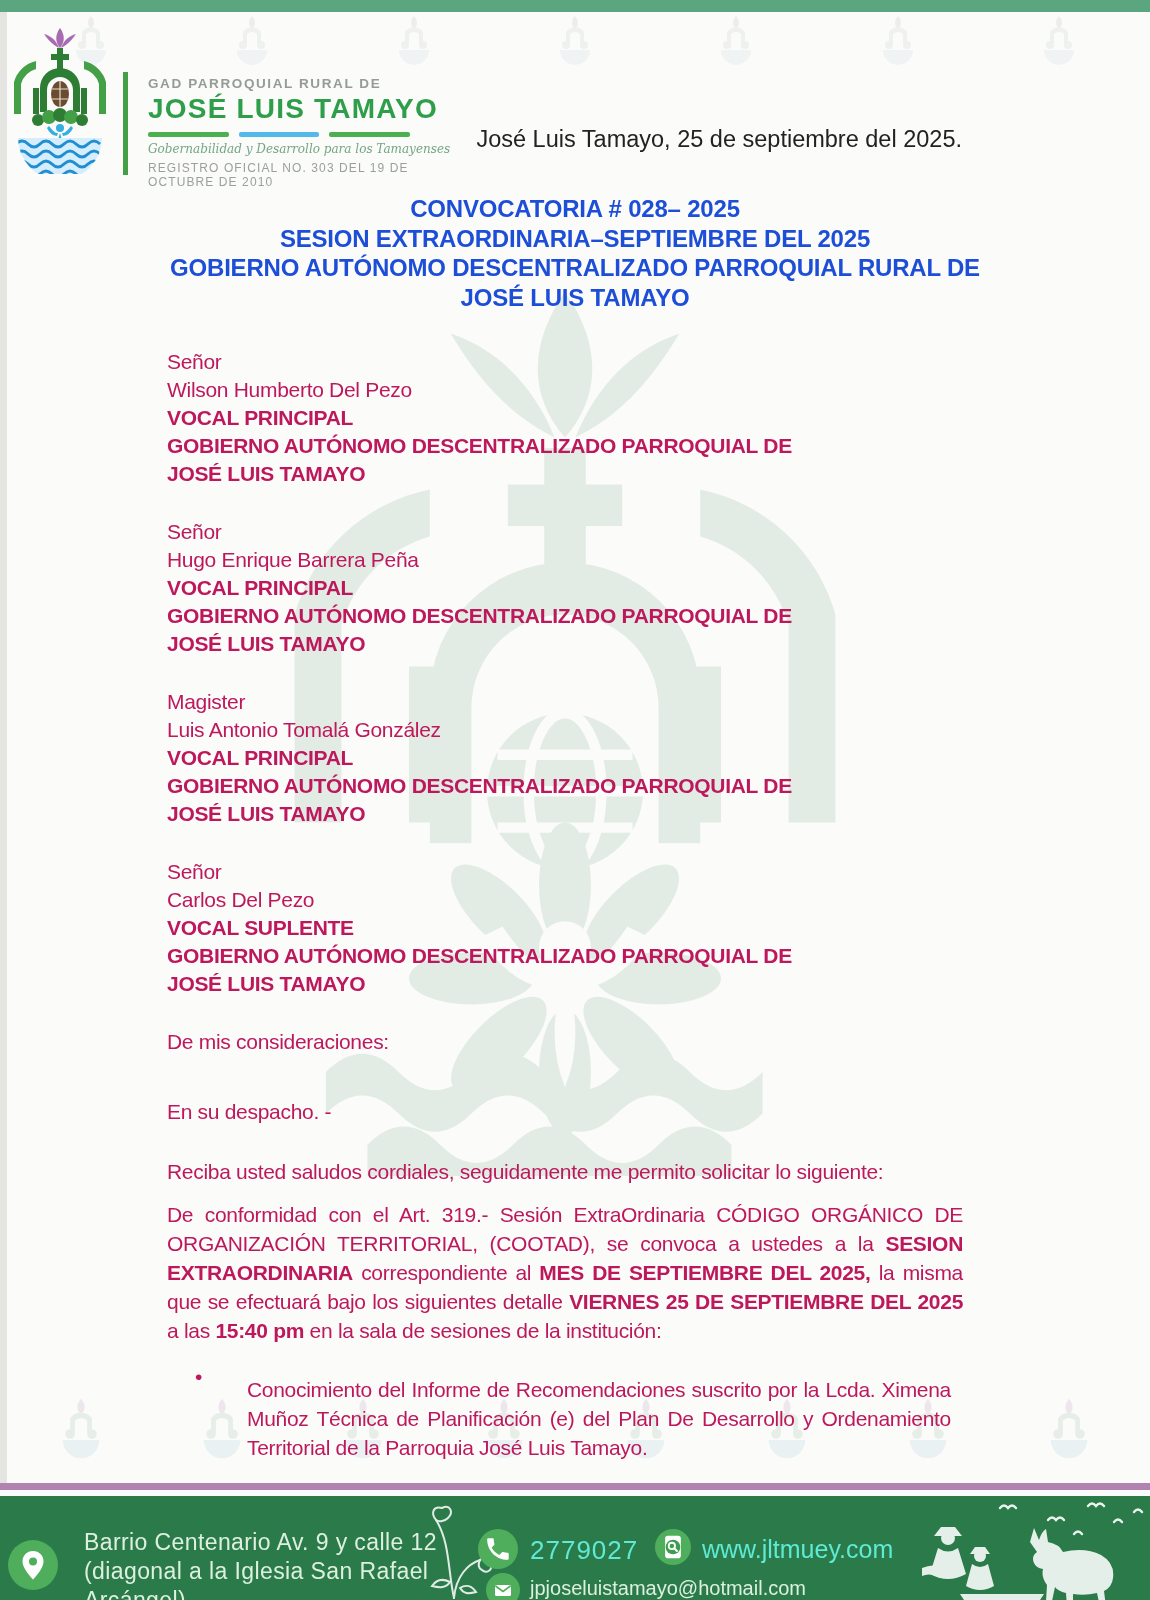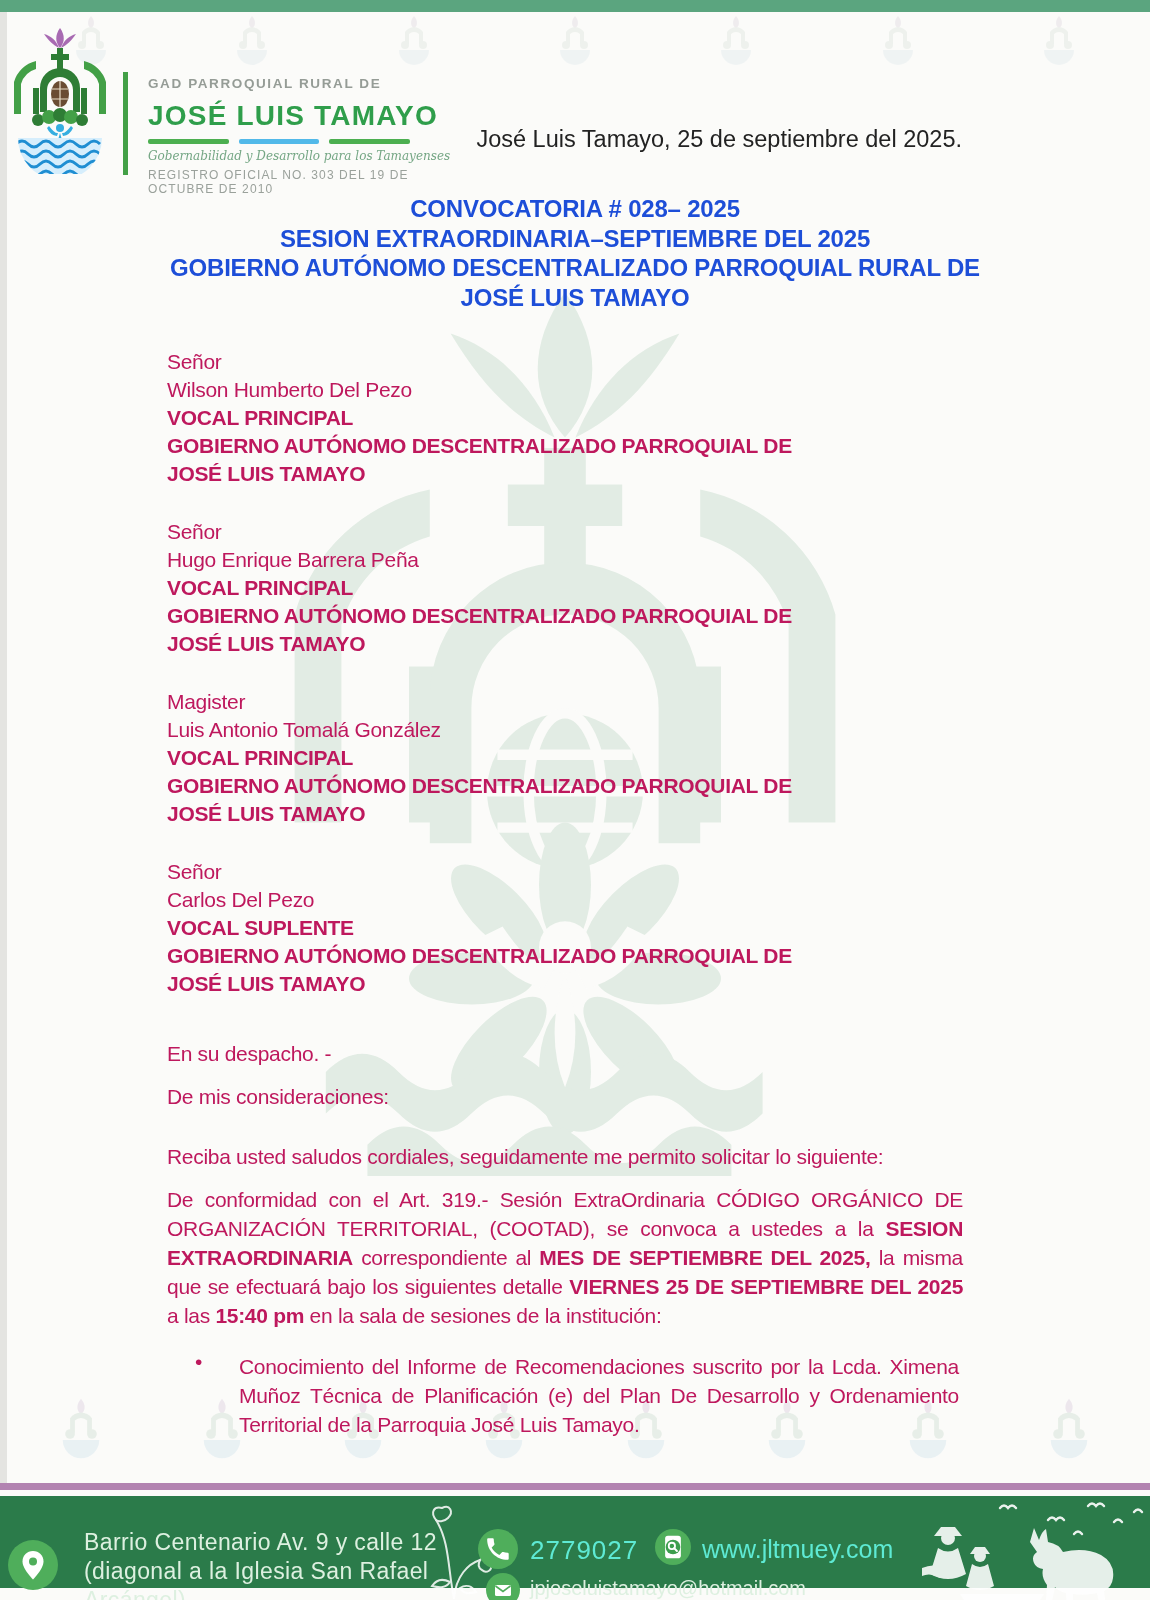--- a/index.html
+++ b/index.html
@@ -15,21 +15,21 @@
   .pattern-bottom { top:1396px; height:86px; opacity:.20; }
   .pattern-top svg { width:46px; height:62px; }
   .pattern-bottom svg { width:56px; height:76px; }
 
   .watermark { position:absolute; left:248px; top:292px; width:634px; height:884px; opacity:.8; }
 
   .crest { position:absolute; left:8px; top:26px; width:104px; height:148px; }
   .hbar { position:absolute; left:123px; top:72px; width:5px; height:103px; background:#43a047; }
   .htext { position:absolute; left:148px; top:76px; width:330px; }
   .h-small { font-size:13.5px; letter-spacing:1.6px; color:#959c96; font-weight:bold; }
-  .h-name { font-size:28px; font-weight:bold; color:#2f9e4b; letter-spacing:1.2px; margin-top:9px; }
+  .h-name { font-size:28px; font-weight:bold; color:#2f9e4b; letter-spacing:1.2px; margin-top:2px; }
   .h-underline { display:flex; gap:10px; margin-top:7px; width:262px; }
   .h-underline .seg { height:5px; border-radius:2px; flex:1; }
   .seg-g { background:#4caf50; } .seg-b { background:#52b9e9; }
   .h-tagline { margin-top:5px; font-family:"DejaVu Serif",serif; font-style:italic; font-size:12px; color:#74a684; }
   .h-registro { margin-top:5px; font-size:12px; letter-spacing:1.1px; color:#9aa19b; }
 
   .dateline { position:absolute; top:126px; left:430px; width:532px; text-align:right; font-size:23.5px; color:#222; }
 
   .title { position:absolute; top:194px; left:160px; width:830px; text-align:center;
            font-weight:bold; font-size:24px; line-height:29.5px; letter-spacing:-0.2px; color:#1d4ed8; }
@@ -40,24 +40,24 @@
   .recipient div { min-height:28px; }
   .bold { font-weight:bold; }
   .org { font-weight:bold; display:block; max-width:680px; }
   .plain { margin:0; }
   .mt-despacho { margin-top:42px; }
   .mt-consid  { margin-top:15px; }
   .mt-saludo  { margin-top:32px; }
   .paragraph { margin:14px 0 0 0; text-align:justify; line-height:29px; }
   .bullet-row { display:flex; margin-top:18px; }
   .bullet-dot { flex:0 0 40px; margin-left:28px; text-align:left; font-size:21px; }
-  .bullet-text { flex:1; margin:4px; text-align:justify; line-height:29px; }
+  .bullet-text { flex:1; margin:12px; text-align:justify; line-height:29px; }
 
   .purple-line { position:absolute; top:1483px; left:0; right:0; height:7px; background:#b283b1; }
-  .page-footer { position:absolute; top:1496px; left:0; right:0; height:92px; background:#2b7b4a; color:#e9f6ea; }
+  .page-footer { position:absolute; top:1496px; left:0; right:0; height:104px; background:#2b7b4a; color:#e9f6ea; }
   .page-footer .abs { position:absolute; }
   .f-pin   { left:8px;  top:44px; width:50px; height:50px; }
   .f-address { left:84px; top:32px; font-size:23px; line-height:29px; color:#ddf0e0; letter-spacing:.4px; }
   .f-flower { left:420px; top:6px; width:74px; height:98px; }
   .f-phone-ic { left:478px; top:33px; width:40px; height:40px; }
   .f-phone { left:530px; top:39px; font-size:26px; color:#5eead4; letter-spacing:1px; }
   .f-web-ic { left:655px; top:33px; width:36px; height:36px; }
   .f-web { left:702px; top:39px; font-size:25px; color:#5eead4; }
   .f-mail-ic { left:486px; top:77px; width:34px; height:34px; }
   .f-mail { left:530px; top:81px; font-size:20px; color:#ddf0e0; }
@@ -294,22 +294,22 @@
       <div class="bold">VOCAL PRINCIPAL</div>
       <span class="org">GOBIERNO AUTÓNOMO DESCENTRALIZADO PARROQUIAL DE JOSÉ LUIS TAMAYO</span>
     </div>
     <div class="recipient">
       <div>Señor</div>
       <div>Carlos Del Pezo</div>
       <div class="bold">VOCAL SUPLENTE</div>
       <span class="org">GOBIERNO AUTÓNOMO DESCENTRALIZADO PARROQUIAL DE JOSÉ LUIS TAMAYO</span>
     </div>
 
+    <p class="plain mt-consid">De mis consideraciones:</p>
     <p class="plain mt-despacho">En su despacho. -</p>
-    <p class="plain mt-consid">De mis consideraciones:</p>
     <p class="plain mt-saludo">Reciba usted saludos cordiales, seguidamente me permito solicitar lo siguiente:</p>
     <p class="paragraph"><span>De conformidad con el Art. 319.- Sesión ExtraOrdinaria CÓDIGO ORGÁNICO DE ORGANIZACIÓN TERRITORIAL, (COOTAD), se convoca a ustedes a la </span><span style="font-weight: bold;">SESION EXTRAORDINARIA</span><span> correspondiente al </span><span style="font-weight: bold;">MES DE SEPTIEMBRE DEL 2025,</span><span> la misma que se efectuará bajo los siguientes detalle </span><span style="font-weight: bold;">VIERNES 25 DE SEPTIEMBRE DEL 2025</span><span> a las </span><span style="font-weight: bold;">15:40 pm</span><span> en la sala de sesiones de la institución:</span></p>
 
     <div class="bullet-row">
       <span class="bullet-dot">•</span>
       <p class="bullet-text">Conocimiento del Informe de Recomendaciones suscrito por la Lcda. Ximena Muñoz Técnica de Planificación (e) del Plan De Desarrollo y Ordenamiento Territorial de la Parroquia José Luis Tamayo.</p>
     </div>
   </main>
 
   <div class="purple-line"></div>

